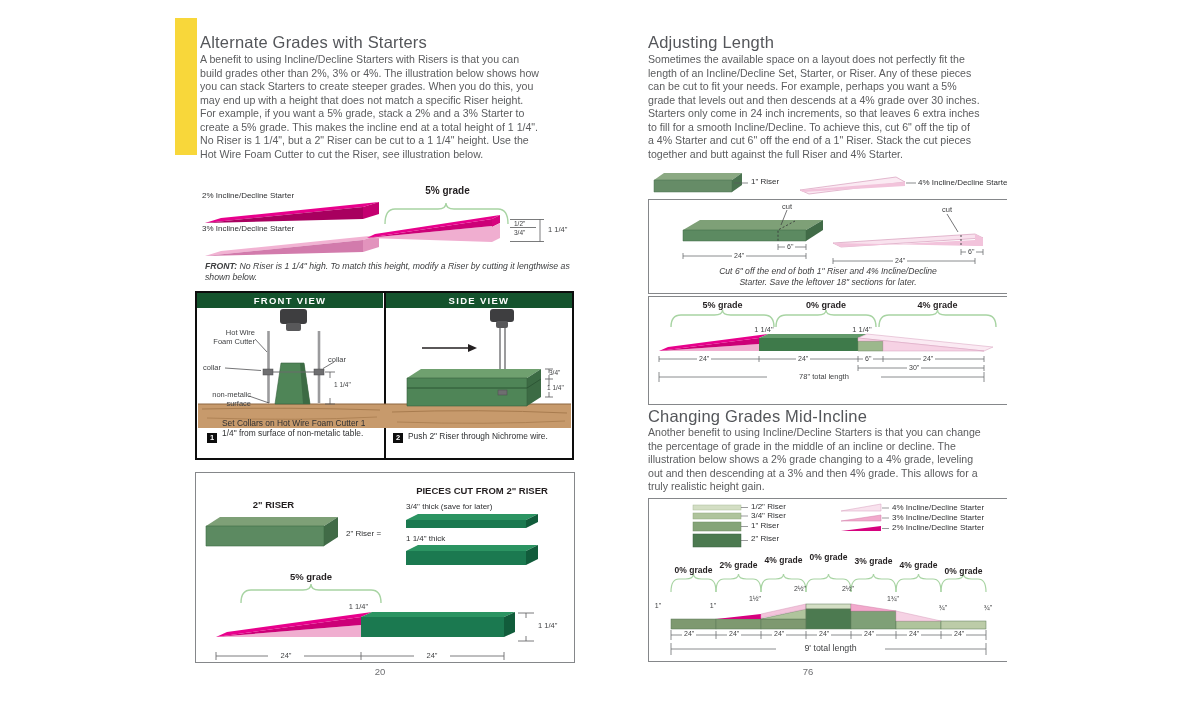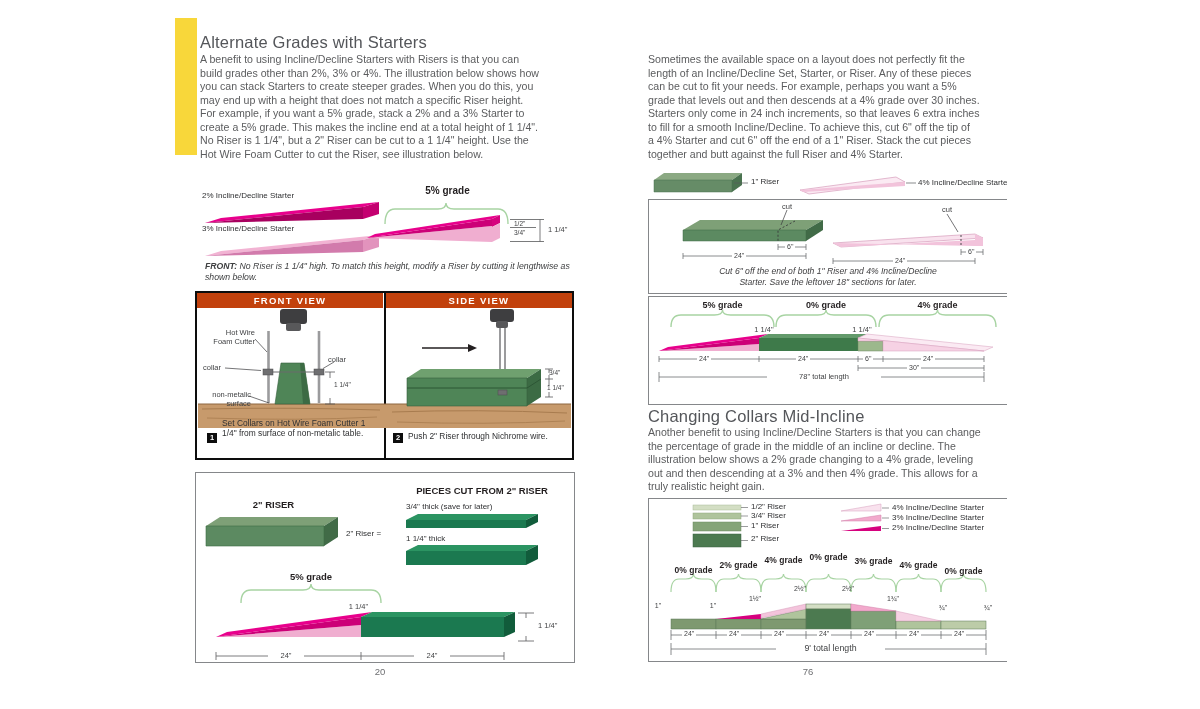--- a/index.html
+++ b/index.html
@@ -12,21 +12,21 @@
   .lbl{font-size:8px;color:#2f3032;white-space:nowrap;}
   .blbl{font-weight:bold;color:#231f20;white-space:nowrap;}
   .b9{font-size:9px;} .b95{font-size:9.5px;} .b10{font-size:10px;} .b85{font-size:8.5px;}
   .dim{font-size:7px;color:#414244;white-space:nowrap;}
   .d75{font-size:7.5px;}
   .dimbg{background:#fff;padding:0 2px;text-align:center;}
   .ctr{text-align:center;}
   .it{font-style:italic;}
   .note{font-size:8.7px;line-height:10.5px;color:#3f4042;font-style:italic;white-space:pre-line;}
   .panel{border:2px solid #0d0d0d;background:#fff;}
-  .panel-hdr{background:#c2410c;color:#ffffff;font-weight:bold;font-size:9.5px;letter-spacing:1.3px;text-align:center;line-height:15px;}
+  .panel-hdr{background:#14532d;color:#ffffff;font-weight:bold;font-size:9.5px;letter-spacing:1.3px;text-align:center;line-height:15px;}
   .figbox{border:1.5px solid #85878a;background:#fff;}
   .tiny{font-size:6.5px;color:#414244;white-space:nowrap;}
   .pre{white-space:pre-line;}
   .step-num{background:#0d0d0d;color:#fff;font-weight:bold;font-size:7.5px;text-align:center;line-height:10px;width:10px;height:10px;}
   .steptxt{font-size:8.4px;line-height:9.9px;color:#2f3032;}
   .pagenum{font-size:9.5px;color:#6d6e71;text-align:center;}
   svg{position:absolute;left:0;top:0;overflow:visible;}
 </style>
 </head>
 <body>
@@ -222,20 +222,21 @@
     <span class="abs lbl" style="left:210px;top:61px">1 1/4" thick</span>
     <span class="abs blbl b95 ctr" style="left:60px;top:98px;width:110px">5% grade</span>
     <span class="abs dim d75 ctr" style="left:135px;top:129px;width:55px">1 1/4"</span>
     <span class="abs dim d75" style="left:342px;top:148px">1 1/4"</span>
     <span class="abs dim d75 dimbg" style="left:72px;top:178px;width:32px">24"</span>
     <span class="abs dim d75 dimbg" style="left:218px;top:178px;width:32px">24"</span>
   </div>
 
   <span class="abs pagenum" style="left:350px;top:666px;width:60px">20</span>
 
+  <h1 class="abs heading" style="left:648px;top:33px;width:380px">Adjusting Length</h1>
   <p class="abs body" style="left:648px;top:53px;width:385px">Sometimes the available space on a layout does not perfectly fit the
 length of an Incline/Decline Set, Starter, or Riser. Any of these pieces
 can be cut to fit your needs. For example, perhaps you want a 5%
 grade that levels out and then descends at a 4% grade over 30 inches.
 Starters only come in 24 inch increments, so that leaves 6 extra inches
 to fill for a smooth Incline/Decline. To achieve this, cut 6" off the tip of
 a 4% Starter and cut 6" off the end of a 1" Riser. Stack the cut pieces
 together and butt against the full Riser and 4% Starter.</p>
 
   <div class="abs" style="left:648px;top:168px;width:362px;height:30px">
@@ -336,21 +337,21 @@
     <span class="abs dim d75 ctr" style="left:90px;top:28px;width:50px">1 1/4"</span>
     <span class="abs dim d75 ctr" style="left:188px;top:28px;width:50px">1 1/4"</span>
     <span class="abs dim dimbg" style="left:48px;top:58px">24"</span>
     <span class="abs dim dimbg" style="left:147px;top:58px">24"</span>
     <span class="abs dim dimbg" style="left:214px;top:58px">6"</span>
     <span class="abs dim dimbg" style="left:272px;top:58px">24"</span>
     <span class="abs dim dimbg" style="left:258px;top:67px">30"</span>
     <span class="abs dim d75 dimbg ctr" style="left:118px;top:75px;width:110px">78" total length</span>
   </div>
 
-  <h1 class="abs heading" style="left:648px;top:407px;width:380px">Changing Collars Mid-Incline</h1>
+  <h1 class="abs heading" style="left:648px;top:407px;width:380px">Changing Grades Mid-Incline</h1>
   <p class="abs body" style="left:648px;top:426px;width:385px">Another benefit to using Incline/Decline Starters is that you can change
 the percentage of grade in the middle of an incline or decline. The
 illustration below shows a 2% grade changing to a 4% grade, leveling
 out and then descending at a 3% and then 4% grade. This allows for a
 truly realistic height gain.</p>
 
   <div class="abs figbox" style="left:648px;top:498px;width:360px;height:162px">
     <svg width="360" height="162" viewBox="0 0 360 162">
 
       <g>

